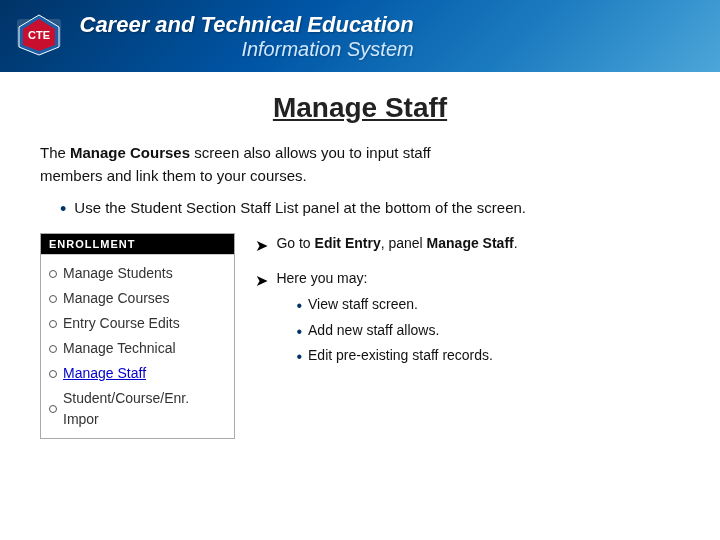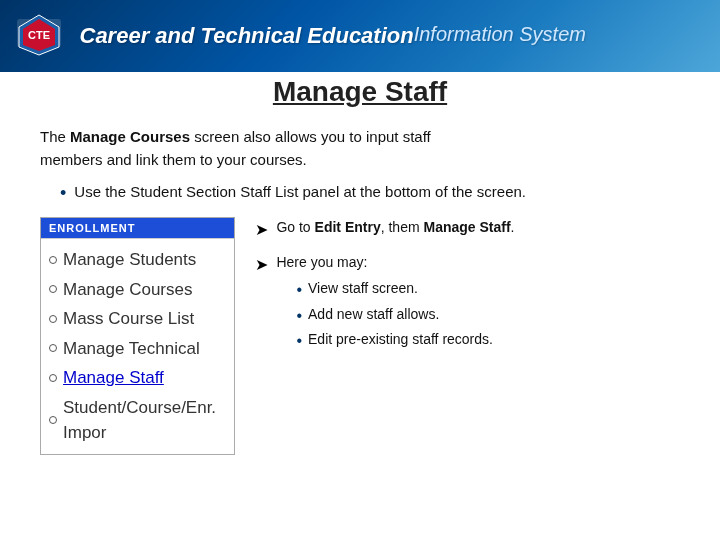--- a/index.html
+++ b/index.html
@@ -48,21 +48,21 @@
     .logo-cteis {
       font-size: 11px;
       font-weight: bold;
       color: #ffffff;
       letter-spacing: 2px;
       font-family: Liberation Mono, monospace;
     }
 
     .header-text {
       display: flex;
-      flex-direction: row;
+      flex-direction: column;
       justify-content: space-between;
     }
 
     .header-title-main {
       font-size: 22px;
       font-style: italic;
       font-weight: bold;
       color: #ffffff;
       text-shadow: 1px 1px 2px rgba(0,0,0,0.3);
     }
@@ -70,21 +70,21 @@
     .header-title-sub {
       font-size: 20px;
       font-style: italic;
       color: #d0e8ff;
       text-align: right;
       text-shadow: 1px 1px 2px rgba(0,0,0,0.2);
     }
 
     
     .main-content {
-      padding: 4px 40px 16px 40px;
+      padding: 20px 40px 16px 40px;
     }
 
     .page-title {
       font-size: 28px;
       font-weight: bold;
       text-decoration: underline;
       color: #222222;
       text-align: center;
       margin-bottom: 18px;
     }
@@ -128,38 +128,38 @@
     
     .enrollment-panel {
       width: 195px;
       border: 1px solid #aaa;
       background: #fff;
       flex-shrink: 0;
       font-size: 11px;
     }
 
     .enrollment-header {
-      background: #1d4ed8;
+      background: #000000;
       color: #ffffff;
       font-weight: bold;
       font-size: 11px;
       padding: 4px 8px;
       letter-spacing: 1px;
     }
 
     .enrollment-menu {
       padding: 6px 8px;
       border-top: 1px solid #ccc;
     }
 
     .enrollment-menu-item {
       display: flex;
       align-items: center;
       padding: 2px 0;
-      font-size: 17px;
+      font-size: 14px;
       color: #333;
       line-height: 1.5;
     }
 
     .enrollment-menu-item .circle {
       width: 8px;
       height: 8px;
       border: 1px solid #555;
       border-radius: 50%;
       margin-right: 6px;
@@ -268,21 +268,21 @@
         <div class="enrollment-menu-item active-item">
           <span class="circle"></span>
           <span class="item-text">Manage Students</span>
         </div>
         <div class="enrollment-menu-item active-item">
           <span class="circle"></span>
           <span class="item-text">Manage Courses</span>
         </div>
         <div class="enrollment-menu-item active-item">
           <span class="circle"></span>
-          <span class="item-text">Mass Course List</span>
+          <span class="item-text">Entry Course Edits</span>
         </div>
         <div class="enrollment-menu-item active-item">
           <span class="circle"></span>
           <span class="item-text">Manage Technical</span>
         </div>
         <div class="enrollment-menu-item link-item">
           <span class="circle"></span>
           <span class="item-text">Manage Staff</span>
         </div>
         <div class="enrollment-menu-item active-item">
@@ -290,21 +290,21 @@
           <span class="item-text">Student/Course/Enr. Impor</span>
         </div>
       </div>
     </div>
 
     <div class="right-panel">
 
       <div class="arrow-item">
         <span class="arrow-symbol">➤</span>
         <span class="arrow-text">
-          <span>Go to </span><span class="bold">Edit Entry</span><span>, them </span><span class="bold">Manage Staff</span><span>.</span>
+          <span>Go to </span><span class="bold">Edit Entry</span><span>, panel </span><span class="bold">Manage Staff</span><span>.</span>
         </span>
       </div>
 
       <div class="arrow-item">
         <span class="arrow-symbol">➤</span>
         <div>
           <span>Here you may:</span>
           <div class="sub-bullets">
             <div class="sub-bullet">
               <span class="sub-bullet-dot">•</span>

